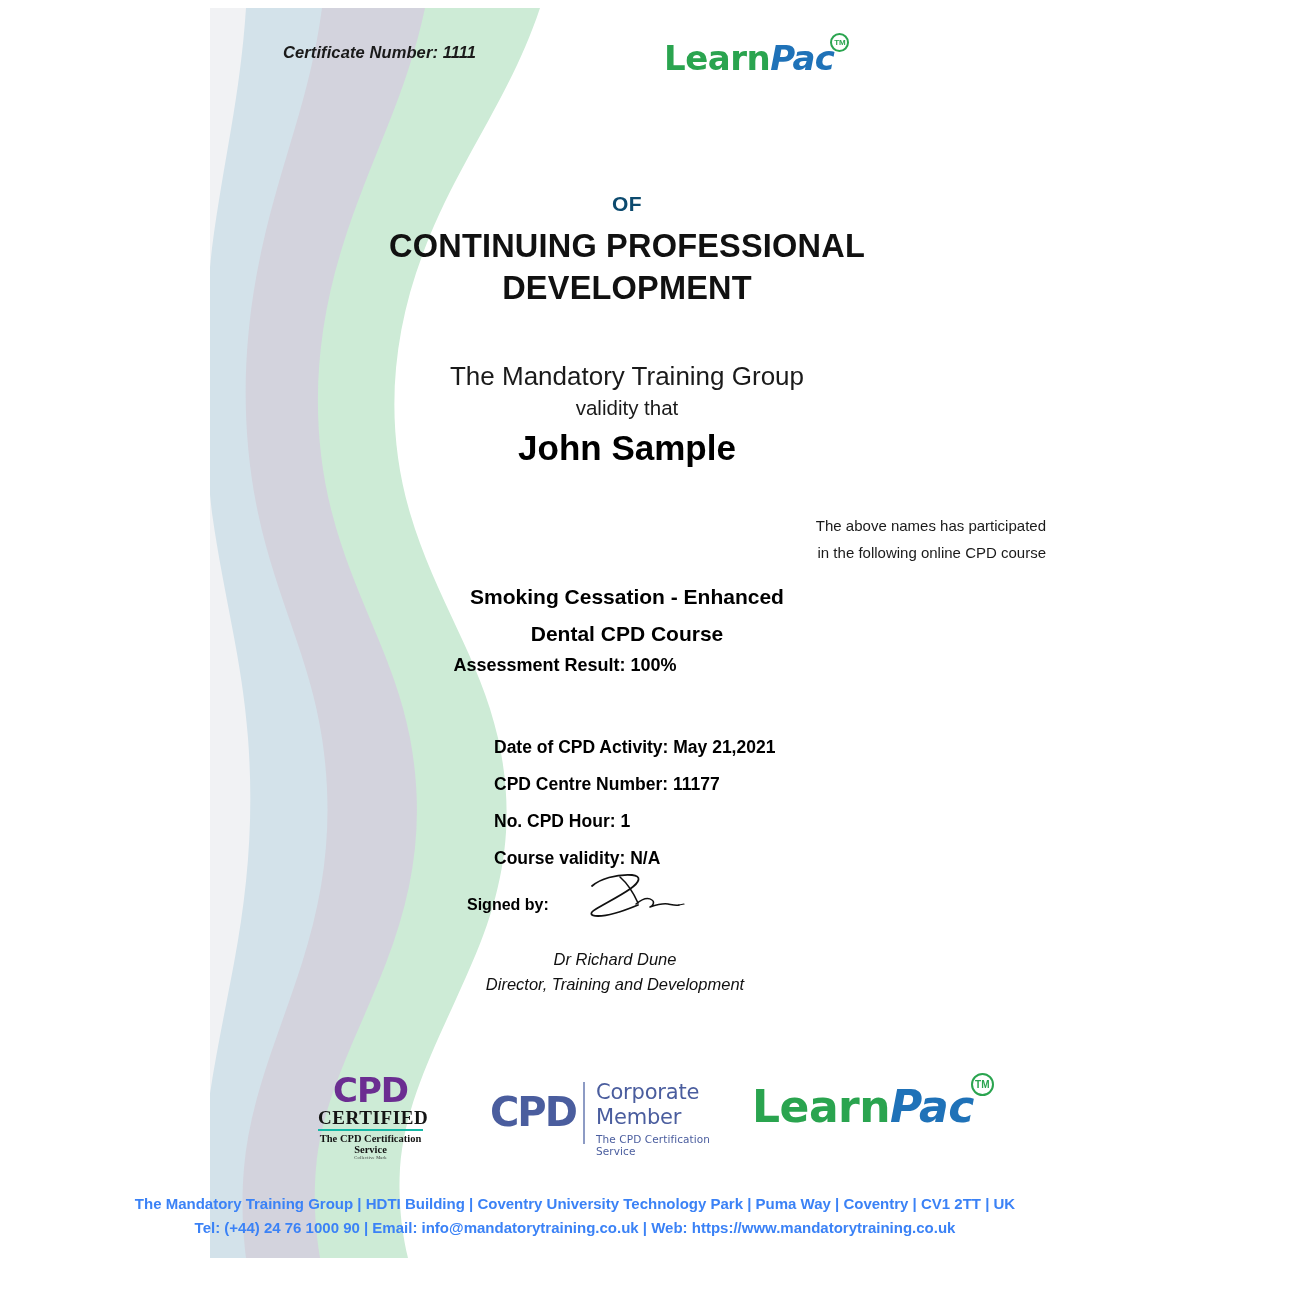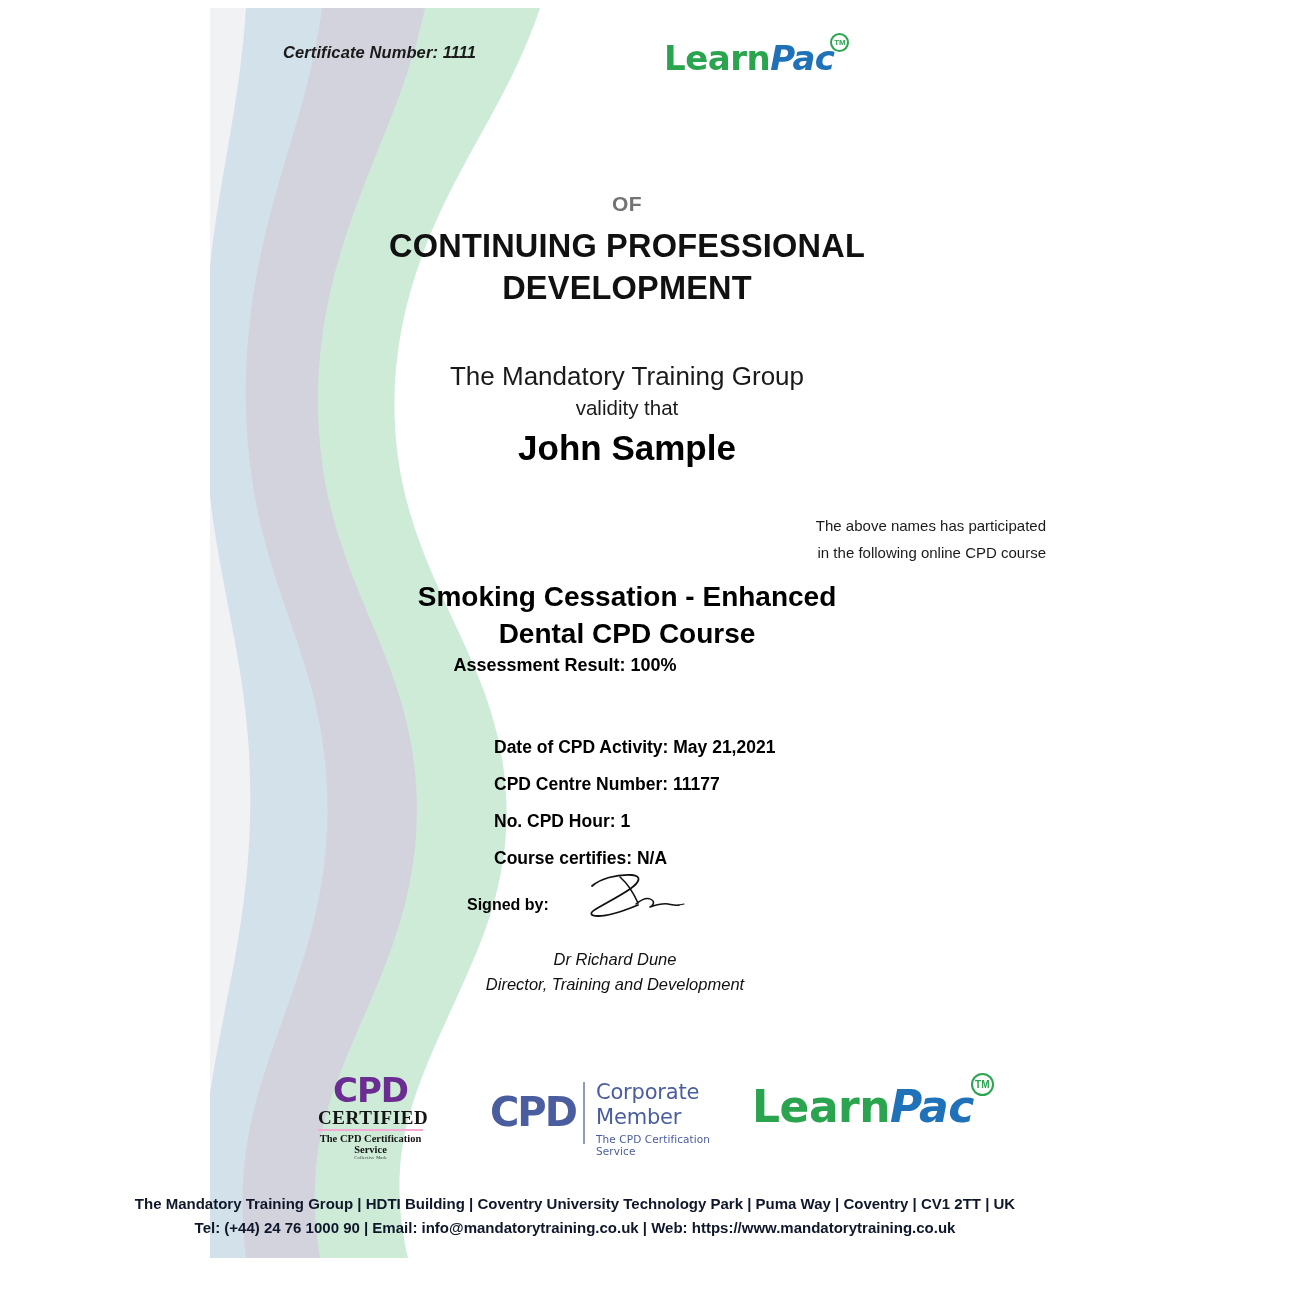--- a/index.html
+++ b/index.html
@@ -112,21 +112,21 @@
     color: #253255;
   }
   .subtitle-of {
     position: absolute;
     left: 0; right: 0;
     top: 192px;
     text-align: center;
     padding-left: 208px;
     font-size: 21px;
     font-weight: bold;
-    color: #737373;
+    color: #0c4a6e;
     letter-spacing: .5px;
   }
   .subtitle-main {
     position: absolute;
     left: 0; right: 0;
     top: 225px;
     text-align: center;
     padding-left: 208px;
     font-size: 32.5px;
     line-height: 42px;
@@ -175,21 +175,21 @@
     line-height: 27px;
     color: #1a1a1a;
   }
 
   .course-title {
     position: absolute;
     left: 0; right: 0;
     top: 578px;
     text-align: center;
     padding-left: 208px;
-    font-size: 28px;
+    font-size: 21px;
     line-height: 37px;
     font-weight: bold;
     color: #000;
   }
 
   .assessment {
     position: absolute;
     left: 0; right: 0;
     top: 655px;
     text-align: center;
@@ -255,21 +255,21 @@
     color: #6b2d91;
     line-height: 34px;
   }
   .cpd-certified .cc-certified {
     font-family: "Liberation Serif", serif;
     font-weight: bold;
     font-size: 19px;
     letter-spacing: .6px;
     color: #141414;
     line-height: 21px;
-    border-bottom: 2px solid #f9a8d4;
+    border-bottom: 2px solid #14b8a6;
     padding-bottom: 1px;
   }
   .cpd-certified .cc-service {
     font-family: "Liberation Serif", serif;
     font-weight: bold;
     font-size: 10.5px;
     line-height: 11px;
     color: #141414;
     margin-top: 2px;
   }
@@ -325,21 +325,21 @@
   
   .footer {
     position: absolute;
     left: 0; right: 0;
     top: 1192px;
     text-align: center;
     padding-left: 104px;
     font-size: 15px;
     line-height: 24px;
     font-weight: bold;
-    color: #0f172a;
+    color: #3b82f6;
   }
 </style>
 </head>
 <body>
 
 <div id="certificate">
 
   <svg id="waves" viewBox="0 0 420 1250" preserveAspectRatio="none" xmlns="http://www.w3.org/2000/svg">
 
     <path d="M0,0 L330,0
@@ -406,21 +406,21 @@
     <div>Smoking Cessation - Enhanced</div>
     <div>Dental CPD Course</div>
   </div>
 
   <div class="assessment">Assessment Result: 100%</div>
 
   <div class="details">
     <div class="detail-line">Date of CPD Activity: May 21,2021</div>
     <div class="detail-line">CPD Centre Number: 11177</div>
     <div class="detail-line">No. CPD Hour: 1</div>
-    <div class="detail-line">Course certifies: N/A</div>
+    <div class="detail-line">Course validity: N/A</div>
   </div>
 
   <div class="signed-by">Signed by:</div>
   <svg class="signature-mark" viewBox="0 0 110 48" xmlns="http://www.w3.org/2000/svg">
     <g fill="none" stroke="#111" stroke-linecap="round" stroke-linejoin="round">
       <path d="M12,14 C20,7 36,2 52,3 C62,4 60,10 50,17 C40,24 26,31 16,37
                C9,41 10,44 18,44 C30,44 46,38 58,33" stroke-width="1.8"></path>
       <path d="M40,5 C48,12 54,22 58,31" stroke-width="1.6"></path>
       <path d="M56,32 C62,27 68,25 72,28 C75,30 73,34 70,35 C76,33 82,31 88,32
                C93,33 96,34 99,33" stroke-width="1.5"></path>

